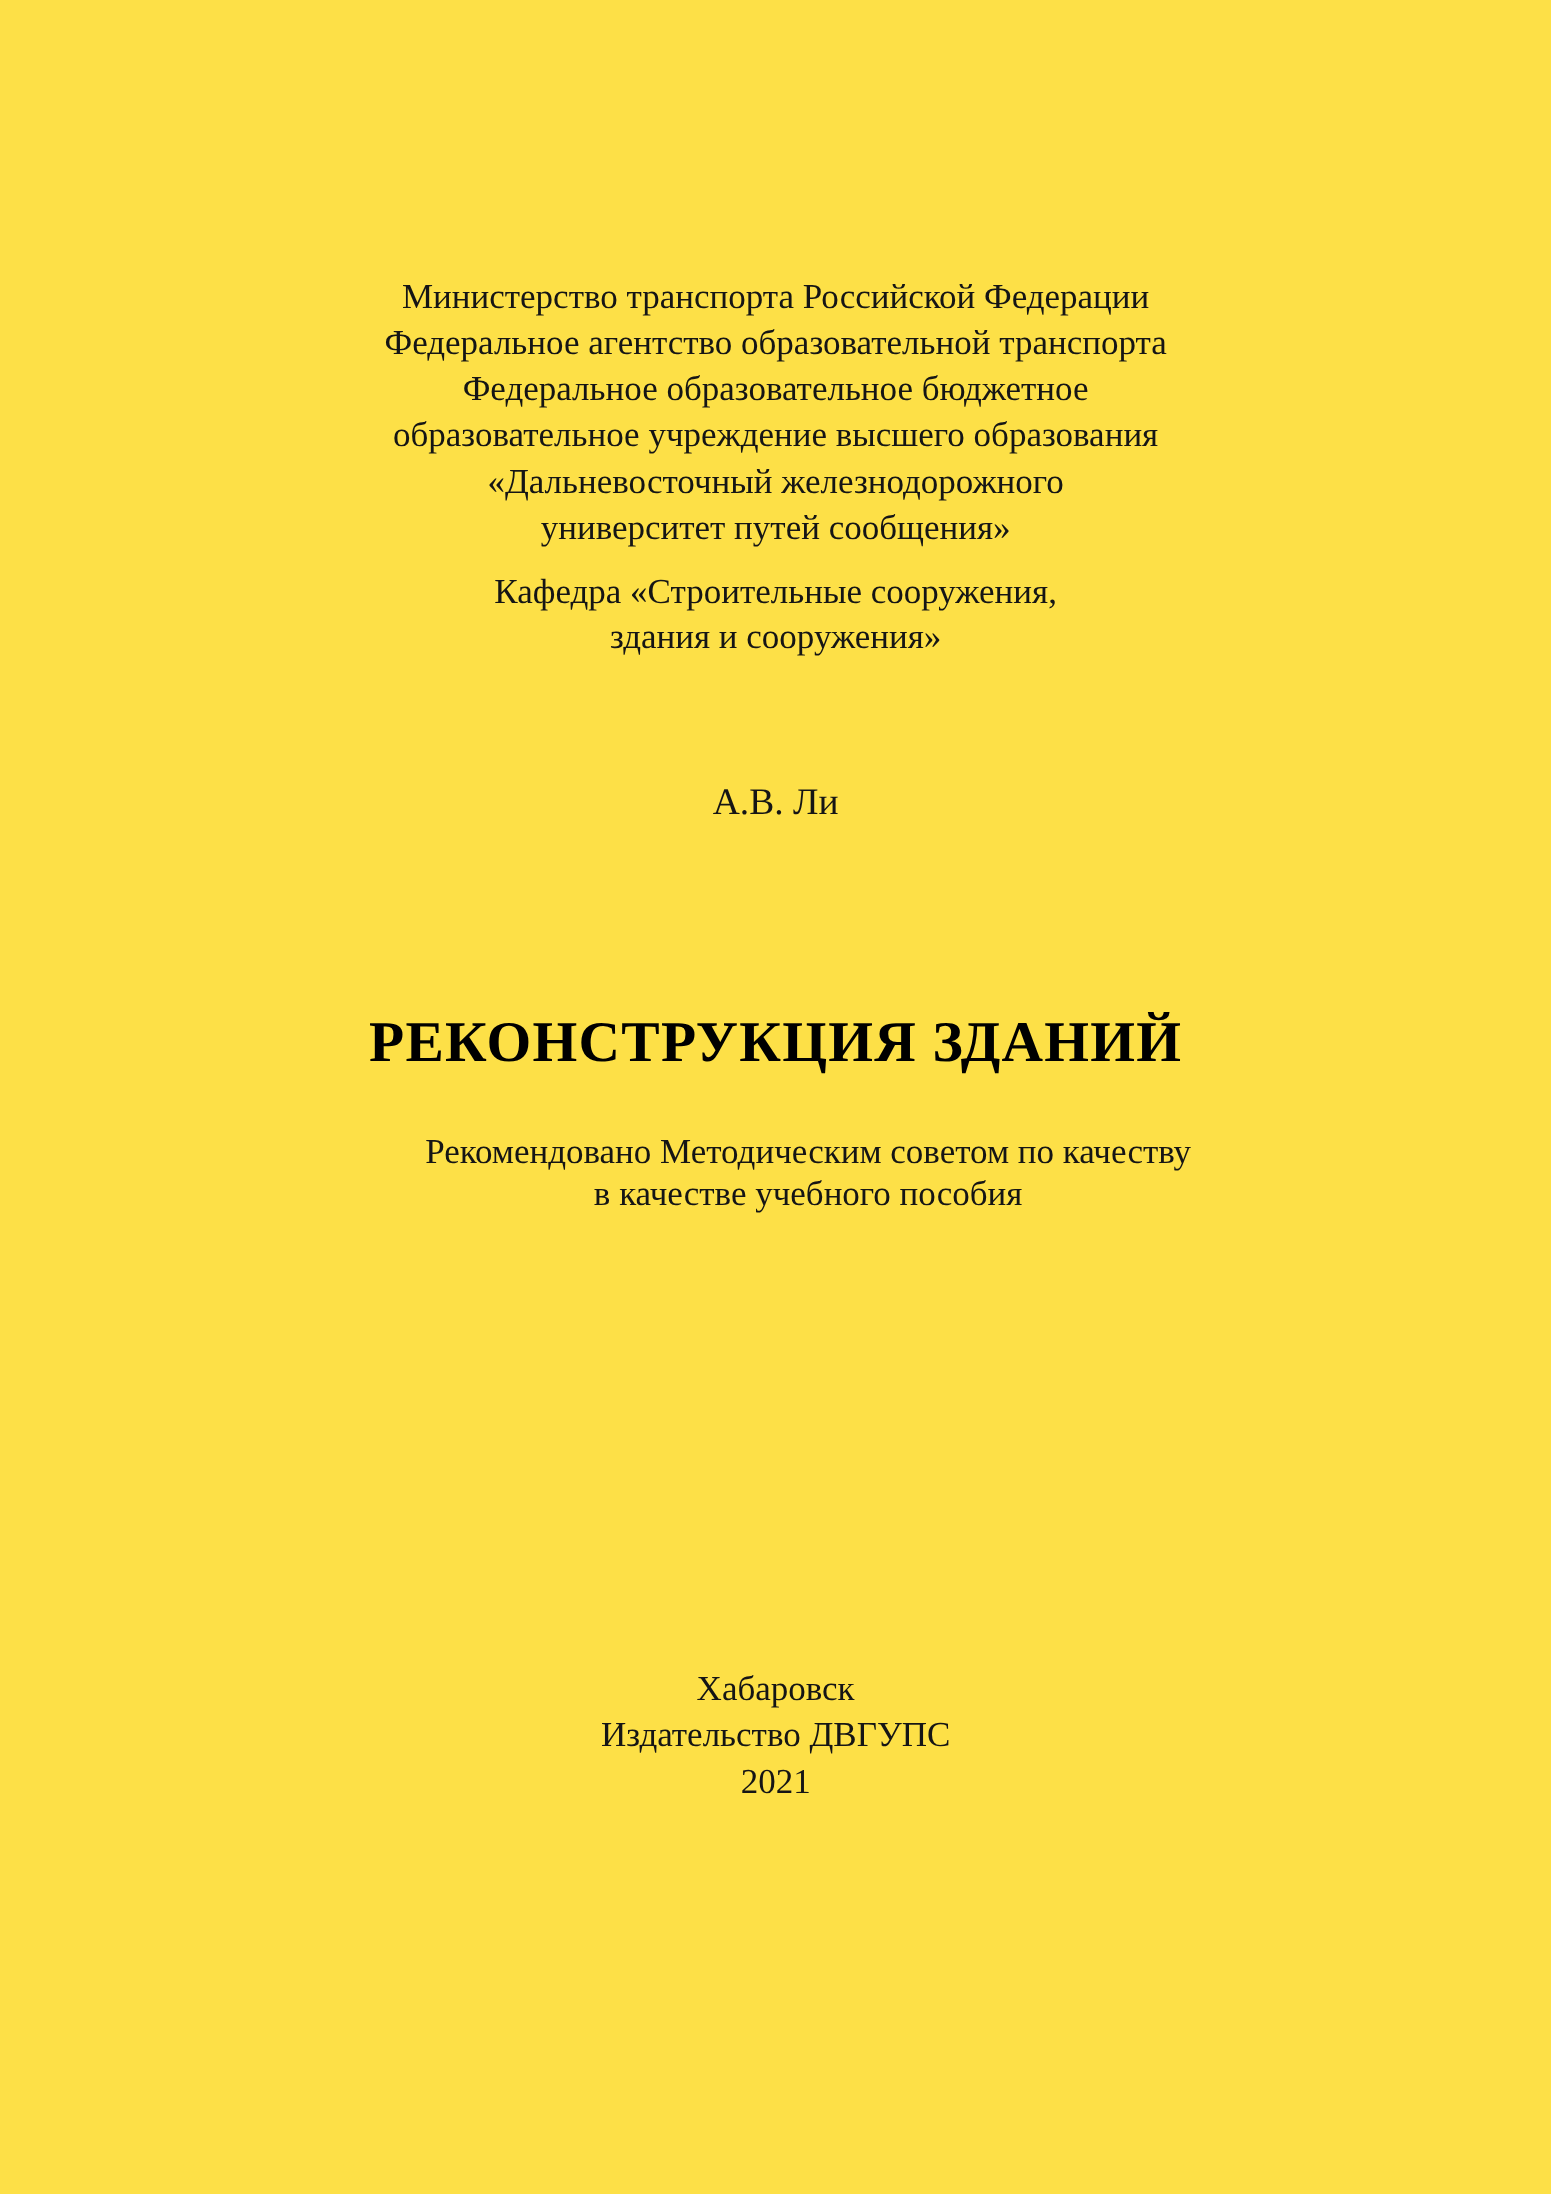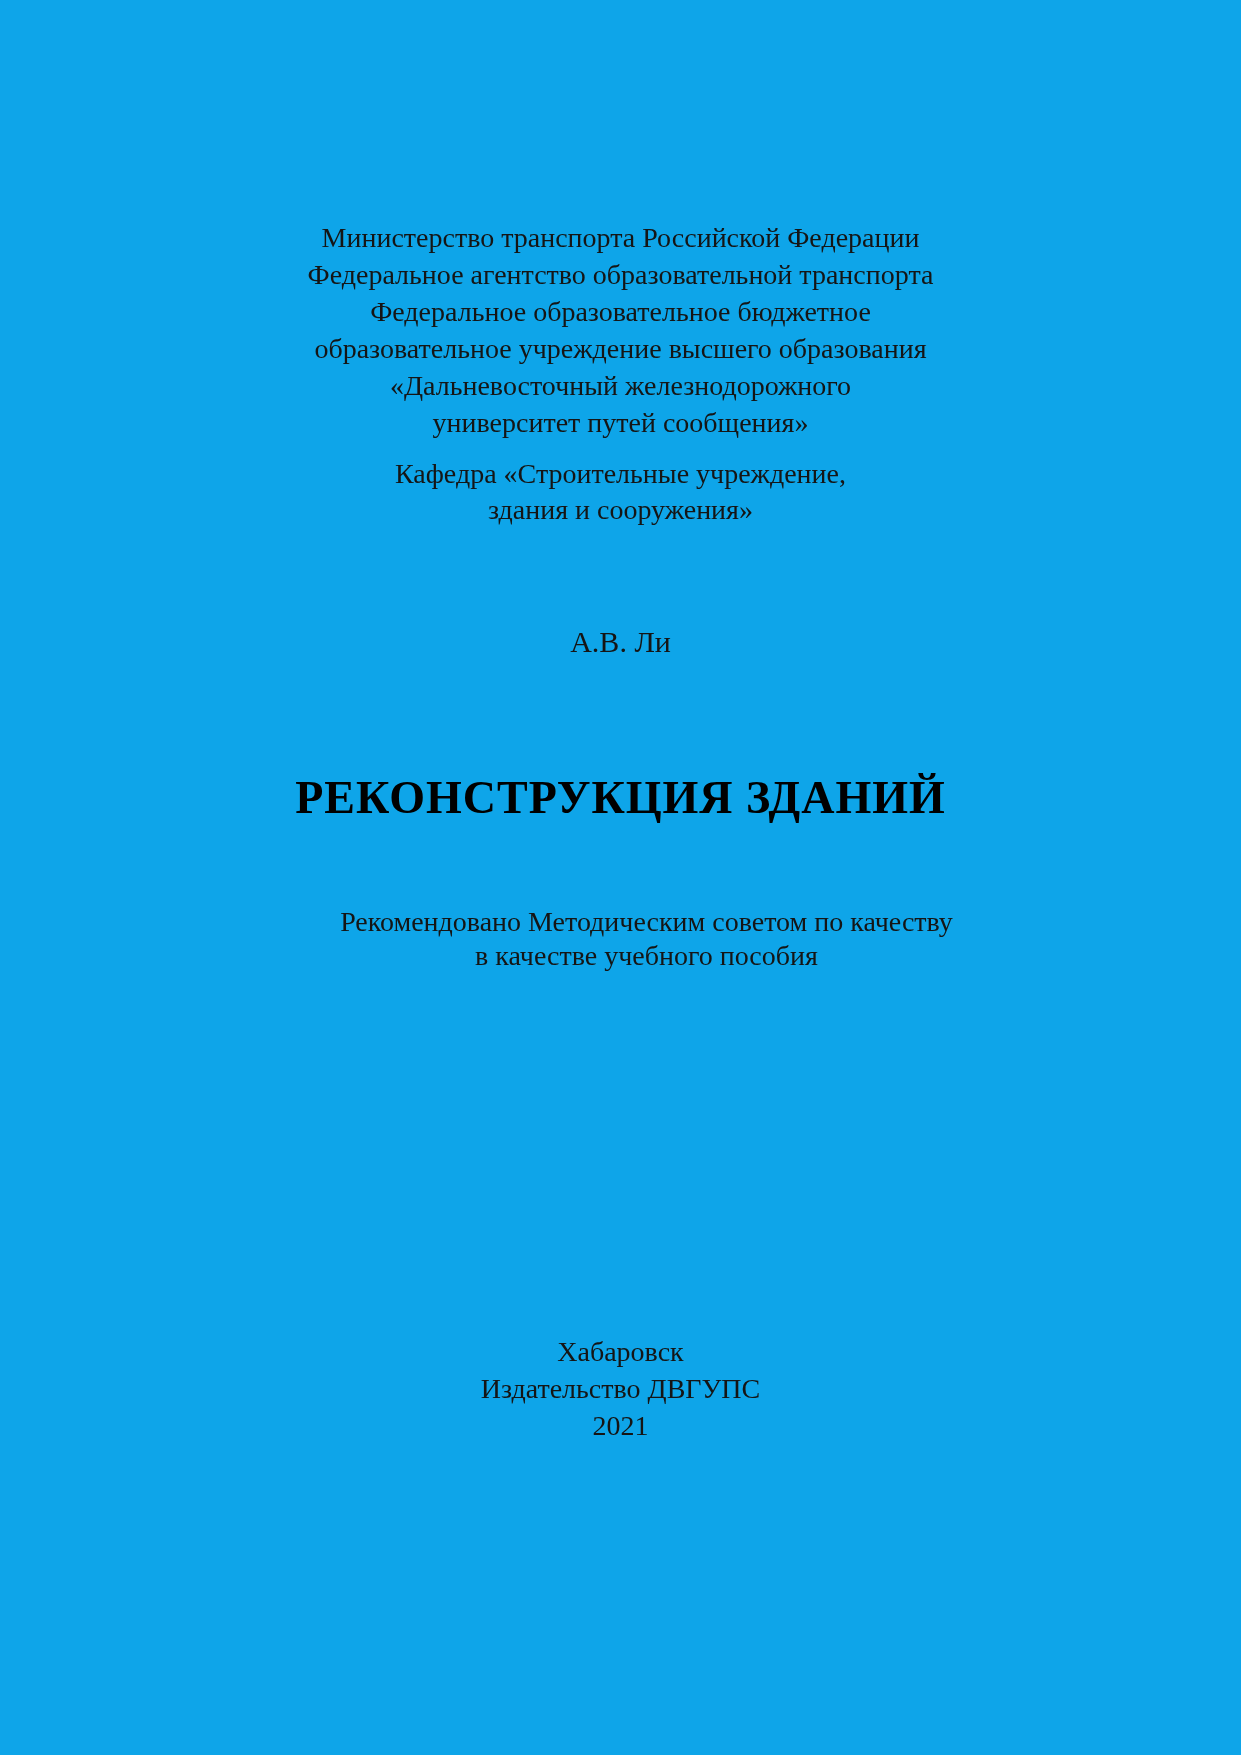--- a/index.html
+++ b/index.html
@@ -6,21 +6,21 @@
     html, body { background: #ffffff; }
     body {
       font-family: "Liberation Serif", "DejaVu Serif", serif;
       color: #111111;
     }
     .page {
       position: relative;
       width: 1241px;
       height: 1755px;
       margin: 0 auto;
-      background: #0ea5e9;
+      background: #fde047;
       overflow: hidden;
       padding-left: 16px;
     }
     .center-block {
       position: absolute;
       left: 0;
       width: 100%;
       text-align: center;
     }
     .org-block {
@@ -35,21 +35,21 @@
       line-height: 36px;
       color: #151515;
     }
     .author-block {
       top: 622px;
       font-size: 30px;
       line-height: 40px;
       color: #151515;
     }
     .title-block {
-      top: 770px;
+      top: 806px;
       font-size: 46px;
       line-height: 56px;
       font-weight: bold;
       letter-spacing: 1px;
       color: #000000;
     }
     .recommend-block {
       top: 905px;
       font-size: 28px;
       line-height: 34px;
@@ -72,21 +72,21 @@
   <div class="center-block org-block">
     <div>Министерство транспорта Российской Федерации</div>
     <div>Федеральное агентство образовательной транспорта</div>
     <div>Федеральное образовательное бюджетное</div>
     <div>образовательное учреждение высшего образования</div>
     <div>«Дальневосточный железнодорожного</div>
     <div>университет путей сообщения»</div>
   </div>
 
   <div class="center-block dept-block">
-    <div>Кафедра «Строительные учреждение,</div>
+    <div>Кафедра «Строительные сооружения,</div>
     <div>здания и сооружения»</div>
   </div>
 
   <div class="center-block author-block">А.В. Ли</div>
 
   <div class="center-block title-block">РЕКОНСТРУКЦИЯ ЗДАНИЙ</div>
 
   <div class="center-block recommend-block">
     <div>Рекомендовано Методическим советом по качеству</div>
     <div>в качестве учебного пособия</div>

